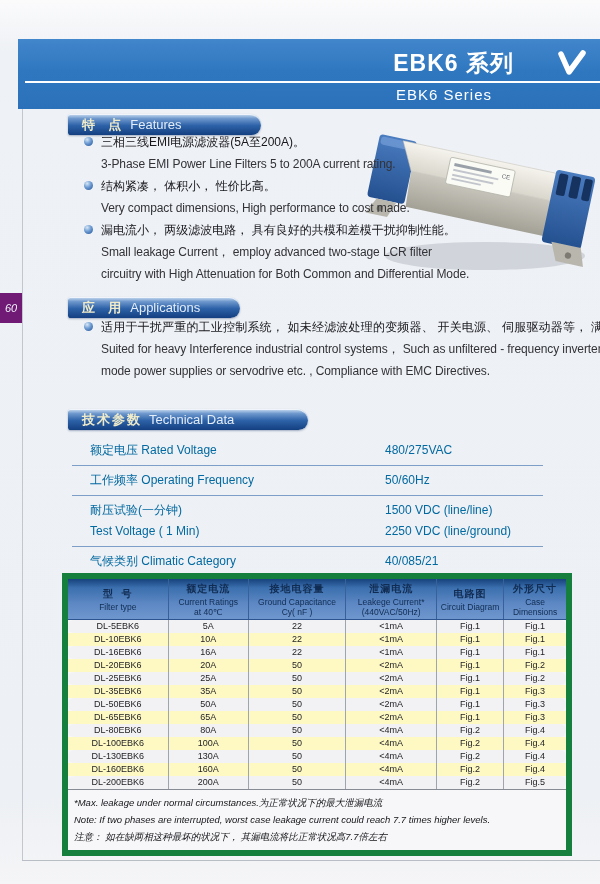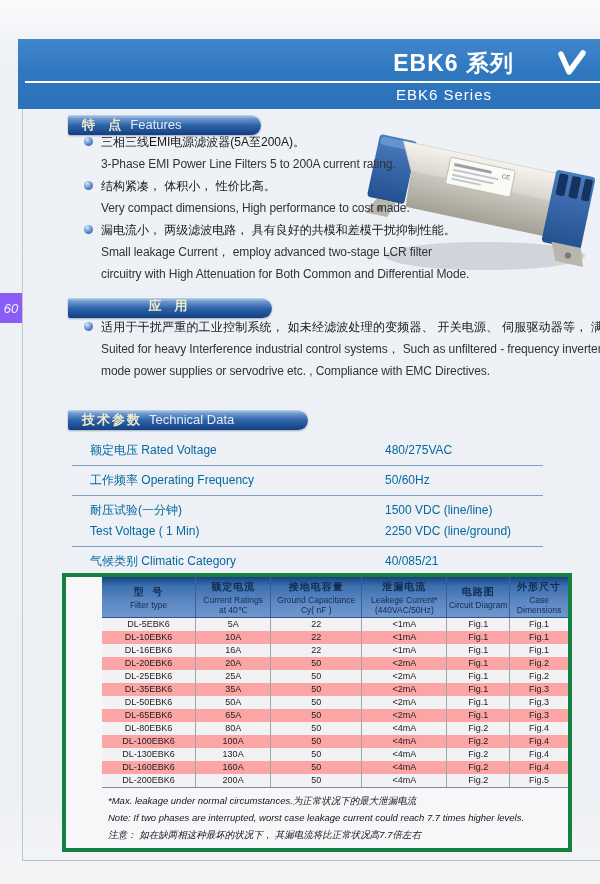--- a/index.html
+++ b/index.html
@@ -7,22 +7,22 @@
   body {
     font-family:"Liberation Sans","DejaVu Sans",sans-serif;
     background:linear-gradient(180deg,#fbfbfc 0%,#eef1f5 6%,#edf0f4 90%,#f5f5f7 100%);
     position:relative; overflow:hidden; color:#1b1b1f;
   }
   .abs { position:absolute; }
 
   
   .frame-left  { left:22px; top:98px; width:1px; height:762px; background:#c2c6cd; }
   .frame-bottom{ left:22px; top:860px; width:578px; height:1px; background:#b9bdc5; }
-  .page-tab { left:0; top:293px; width:22px; height:30px; background:#8b5cf6;
-              color:#eef3fa; font-size:13px; font-style:italic;
+  .page-tab { left:0; top:293px; width:22px; height:30px; background:#701a75;
+              color:#eef3fa; font-size:11px; font-style:italic;
               display:flex; align-items:center; justify-content:center; }
 
   
   .top-band { left:18px; top:28px; width:582px; height:70px;
               background:linear-gradient(180deg,#4286cb 0%,#2f78c0 45%,#2b71ba 100%);margin-top:11px; }
   .title-cn { position:absolute; top:9px; right:86px; color:#fff; font-size:23px; font-weight:bold; letter-spacing:1px; }
   .title-en { position:absolute; top:47px; right:108px; color:#fff; font-size:15px; letter-spacing:1px; }
   .band-line { position:absolute; top:42px; left:7px; right:0; height:2px; background:#fff; }
   .arrow-ic { position:absolute; top:8px; right:12px; width:32px; height:32px; }
 
@@ -44,32 +44,32 @@
   #applications-list { left:84px; top:316px; width:516px; }
   #applications-list .cn-line { letter-spacing:0.2px; }
 
   
   #tech-rows { left:72px; top:436px; width:471px; }
   .tech-row { display:grid; grid-template-columns:295px 1fr; align-items:center;
               border-bottom:1px solid #7d9fc7; padding:4px 0 4px 18px; }
   .tech-label,.tech-value { font-size:12px; line-height:21px; color:#0369a1; white-space:pre-line; }
 
   
-  .dtable { left:62px; top:573px; width:510px; border:4px solid #15803d; background:#f7f7f9;padding-left:36px; }
+  .dtable { left:62px; top:573px; width:510px; border:6px solid #15803d; background:#f7f7f9; }
   .thead { display:grid; grid-template-columns:20.2% 16.1% 19.6% 18.2% 13.5% 12.4%;
            background:linear-gradient(180deg,#16427c 0%,#3b6fae 22%,#5c87c3 60%,#6f97ce 100%);
            border-bottom:1px solid #2c5590; }
   .th { padding:3px 1px 2px; text-align:center; color:#112c52; border-right:1px solid #38619c;
         display:flex; flex-direction:column; justify-content:center; min-height:39px; }
   .th:last-child { border-right:none; }
   .th-cn { font-size:10px; font-weight:bold; letter-spacing:1px; white-space:pre; }
   .th-en { font-size:8.5px; line-height:10px; white-space:pre-line; margin-top:1px; }
   .trow { display:grid; grid-template-columns:20.2% 16.1% 19.6% 18.2% 13.5% 12.4%; }
   .trow.odd  { background:#f2f2f4;border-radius:6px; }
-  .trow.even { background:#fca5a5; }
+  .trow.even { background:#fef9c3; }
   .td { font-size:9px; line-height:13px; height:13px; text-align:center; color:#1d1d22;
         border-right:1px solid #a0a5ad; overflow:hidden; }
   .td:last-child { border-right:none; }
   .tnotes { border-top:1px solid #868b94; padding:4px 6px 5px; background:#f7f7f9;font-style:italic; }
   .note-line { font-size:9.5px; line-height:17px; color:#141519; }
 
   
   .product { left:363px; top:124px; width:234px; height:158px; }
 </style>
 </head>
@@ -152,21 +152,21 @@
     <div class="bullet-item">
       <span class="ball"></span>
       <div>
         <div class="cn-line">漏电流小， 两级滤波电路， 具有良好的共模和差模干扰抑制性能。</div>
         <div class="en-line">Small leakage Current， employ advanced two-stage LCR filter
 circuitry with High Attenuation for Both Common and  Differential Mode.</div>
       </div>
     </div>
   </div>
 
-<div class="banner" style="left:68px; top:297px; width:204px;flex-direction:column;">
+<div class="banner" style="left:68px; top:297px; width:172px;">
   <span class="banner-cn">应  用</span>
   <span class="banner-en">Applications</span>
 </div>
 <div id="applications-list" class="abs">
     <div class="bullet-item">
       <span class="ball"></span>
       <div>
         <div class="cn-line">适用于干扰严重的工业控制系统， 如未经滤波处理的变频器、 开关电源、 伺服驱动器等， 满足电磁兼容的要求。</div>
         <div class="en-line">Suited for heavy Interference industrial control systems， Such as unfiltered - frequency inverters and switch-
 mode power supplies  or servodrive etc. , Compliance with EMC Directives.</div>

